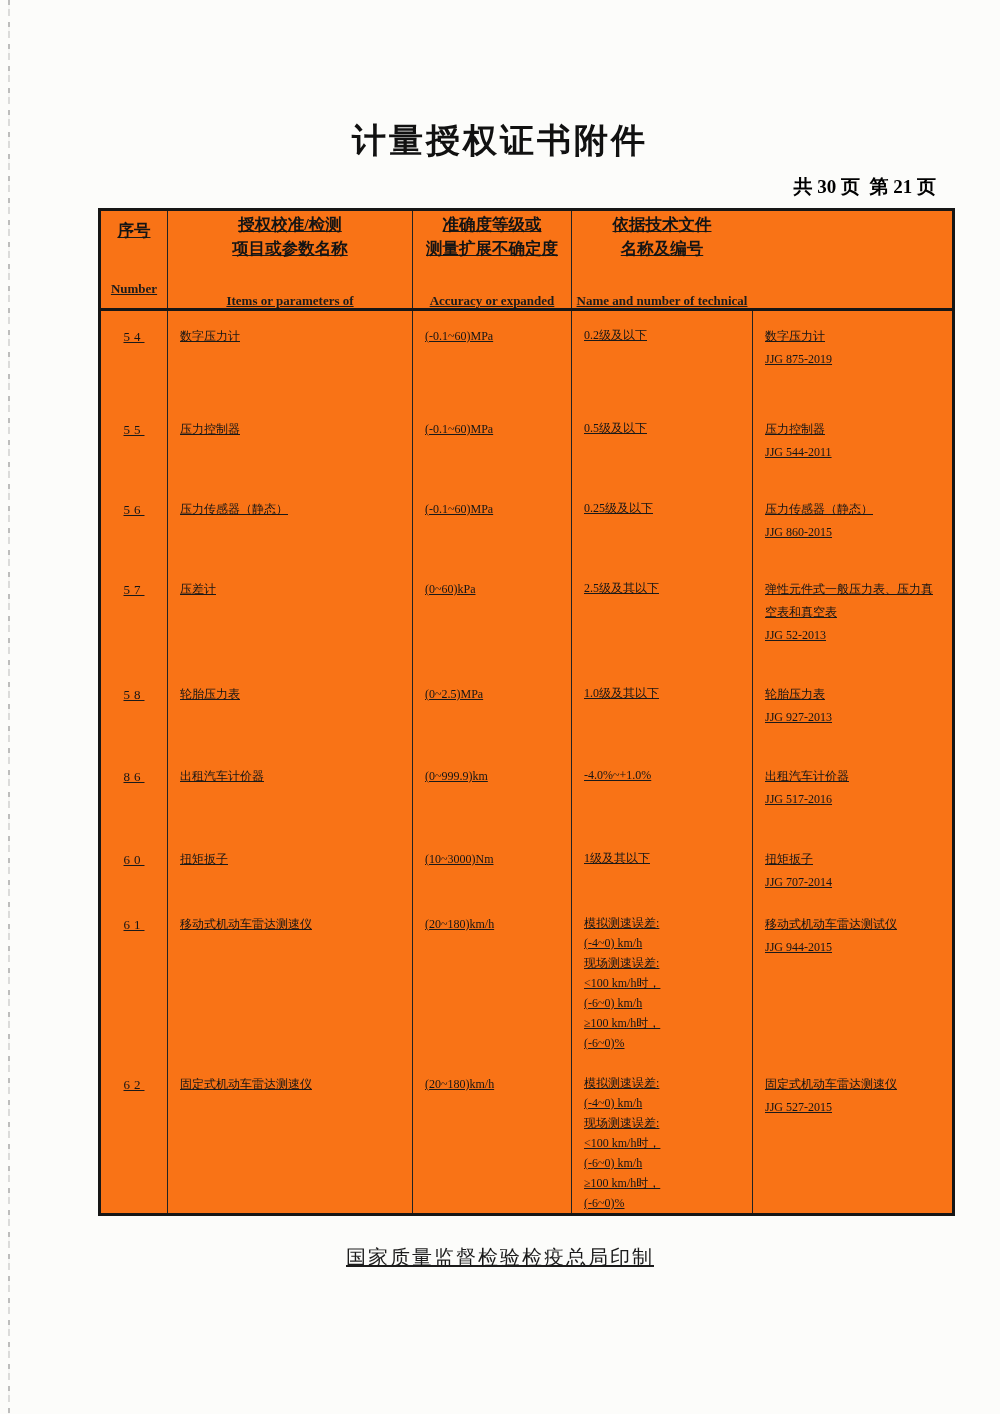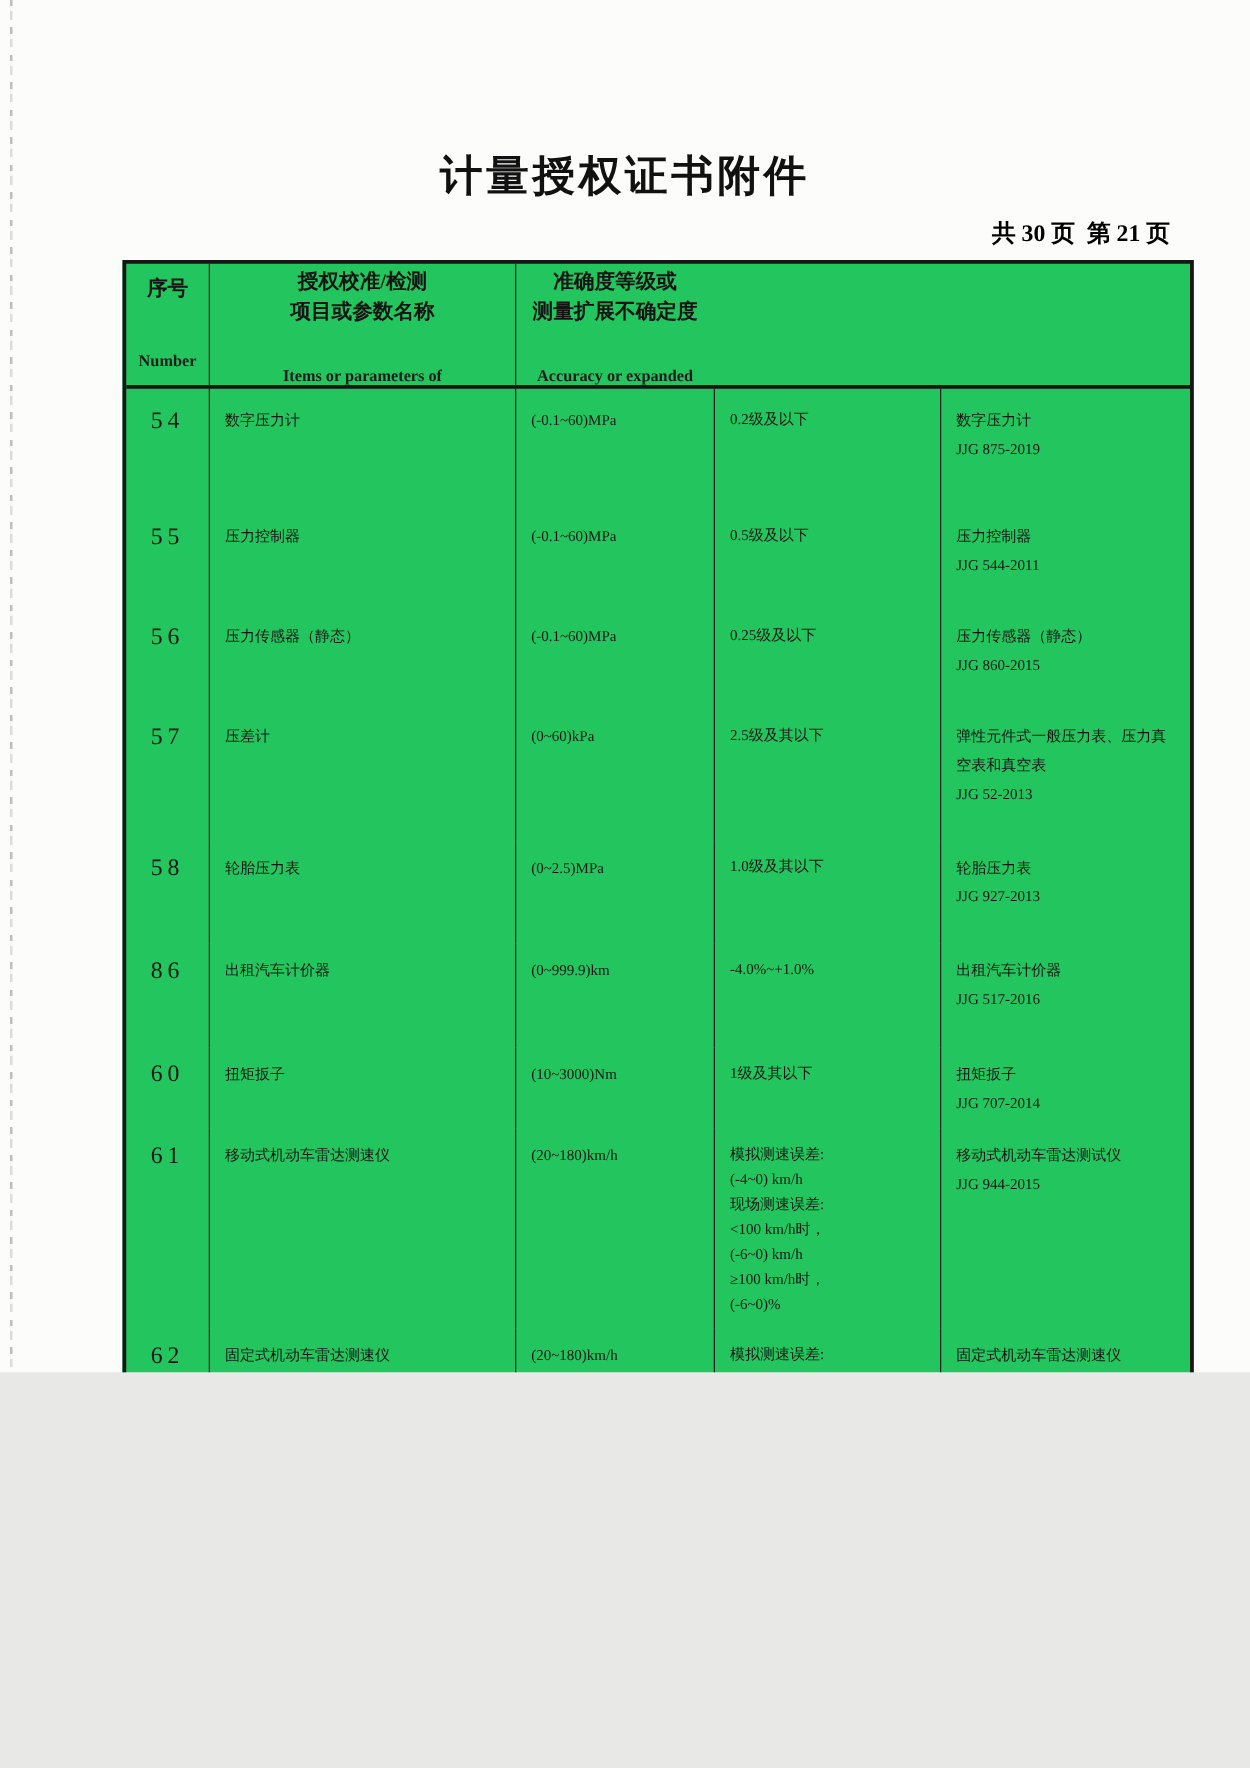--- a/index.html
+++ b/index.html
@@ -1,21 +1,21 @@
 <!DOCTYPE html>
 <html><head>
 <meta charset="utf-8">
 <style>
   html, body { margin: 0; padding: 0; background: #e8e8e6; }
   * { box-sizing: border-box; }
 
   .page {
     position: relative;
     width: 1000px;
-    height: 1098px;
+    height: 1414px;
     margin: 0 auto;
     background: #fcfcfa;
     color: #1a1a1a;
     font-family: "Liberation Serif", "DejaVu Serif", serif;
     overflow: hidden;
   }
 
   
   .scan-edge {
     position: absolute;
@@ -49,21 +49,22 @@
     font-weight: 700;
     white-space: pre;
     color: #000000;
   }
 
   .cert-table {
     position: absolute;
     top: 208px; left: 98px;
     width: 857px;
     border: 3px solid #161616;
-    background: #22c55e;
+    background: #f97316;
+    text-decoration: underline;
   }
 
   .thead {
     display: grid;
     grid-template-columns: 66px 245px 159px 181px auto;
     height: 100px;
     border-bottom: 3px solid #161616;
   }
   .hcell {
     display: flex;
@@ -103,21 +104,21 @@
     line-height: 23px;
     white-space: pre-line;
     color: #151515;
     overflow: hidden;
   }
   .cell.c1, .cell.c2, .cell.c3, .cell.c4 { border-left: 1.5px solid #222; }
   .cell.c0 {
     text-align: center;
     padding-left: 2px; padding-right: 2px;
     letter-spacing: 4px;
-    font-size: 19px;
+    font-size: 13px;
   }
   .cell.c3 { line-height: 20px; padding-right: 4px; }
   .cell.c4 { padding-right: 14px; }
   .trow:first-child .cell { padding-top: 14px; }
 
   .doc-footer {
     position: absolute;
     top: 1244px; left: 0;
     width: 100%;
     text-align: center;
@@ -150,20 +151,26 @@
         <div class="hdr-zh">授权校准/检测
 项目或参数名称</div>
         <div class="hdr-en">Items or parameters of
 authorized calibration/test</div>
       </div>
       <div class="hcell">
         <div class="hdr-zh">准确度等级或
 测量扩展不确定度</div>
         <div class="hdr-en">Accuracy or expanded
 measurement uncertainty</div>
+      </div>
+      <div class="hcell">
+        <div class="hdr-zh">依据技术文件
+名称及编号</div>
+        <div class="hdr-en">Name and number of technical
+document referred to</div>
       </div>
     </div>
 
     <div class="tbody">
         <div class="trow"><div class="cell c0">54</div><div class="cell c1">数字压力计</div><div class="cell c2">(-0.1~60)MPa</div><div class="cell c3">0.2级及以下</div><div class="cell c4">数字压力计
 JJG 875-2019</div></div>
         <div class="trow"><div class="cell c0">55</div><div class="cell c1">压力控制器</div><div class="cell c2">(-0.1~60)MPa</div><div class="cell c3">0.5级及以下</div><div class="cell c4">压力控制器
 JJG 544-2011</div></div>
         <div class="trow"><div class="cell c0">56</div><div class="cell c1">压力传感器（静态）</div><div class="cell c2">(-0.1~60)MPa</div><div class="cell c3">0.25级及以下</div><div class="cell c4">压力传感器（静态）
 JJG 860-2015</div></div>

